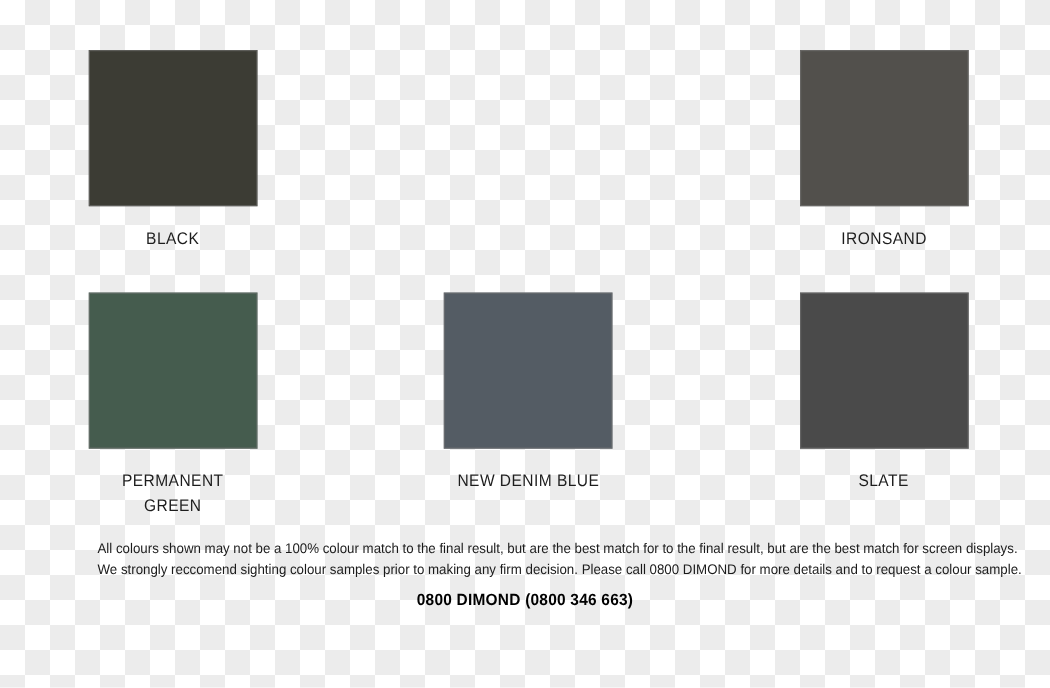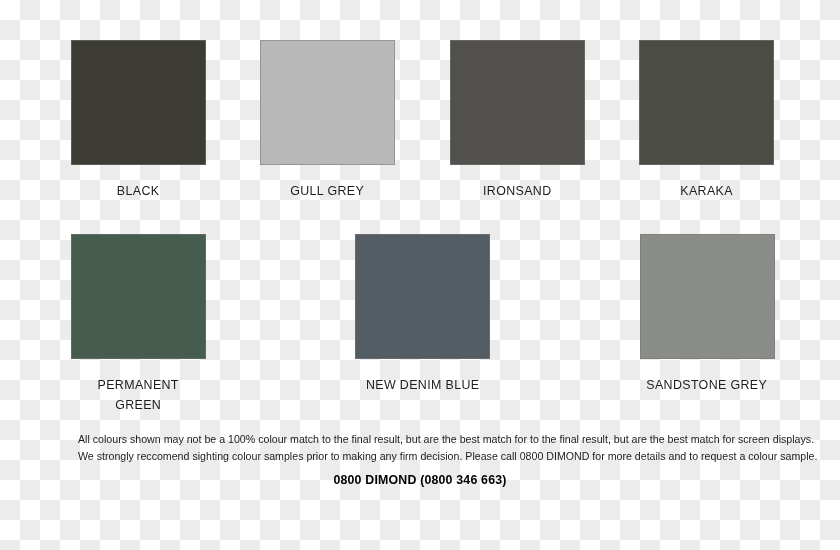--- a/index.html
+++ b/index.html
@@ -82,46 +82,38 @@
 <body>
 
 <div class="sheet">
 
   <div class="row" id="row-top">
     <div class="cell">
       <div class="swatch" style="background-color: rgb(60, 60, 52);"></div>
       <div class="cell-label">BLACK</div>
     </div>
     <div class="cell">
-      <div class="swatch" style="background-color: rgb(184, 184, 184);"></div>
-      <div class="cell-label">GULL GREY</div>
-    </div>
-    <div class="cell">
       <div class="swatch" style="background-color: rgb(82, 80, 76);"></div>
       <div class="cell-label">IRONSAND</div>
-    </div>
-    <div class="cell">
-      <div class="swatch" style="background-color: rgb(76, 76, 70);"></div>
-      <div class="cell-label">KARAKA</div>
     </div>
   </div>
 
   <div class="row" id="row-bottom">
     <div class="cell">
       <div class="swatch" style="background-color: rgb(69, 92, 78);"></div>
       <div class="cell-label">PERMANENT
 GREEN</div>
     </div>
     <div class="cell">
       <div class="swatch" style="background-color: rgb(84, 92, 100);"></div>
       <div class="cell-label">NEW DENIM BLUE</div>
     </div>
     <div class="cell">
-      <div class="swatch" style="background-color: rgb(138, 140, 135);"></div>
-      <div class="cell-label">SANDSTONE GREY</div>
+      <div class="swatch" style="background-color: rgb(74, 74, 74);"></div>
+      <div class="cell-label">SLATE</div>
     </div>
   </div>
 
   <div class="disclaimer">
     <div>All colours shown may not be a 100% colour match to the final result, but are the best match for to the final result, but are the best match for screen displays.</div>
     <div>We strongly reccomend sighting colour samples prior to making any firm decision. Please call 0800 DIMOND for more details and to request a colour sample.</div>
   </div>
 
   <div class="phone">0800 DIMOND (0800 346 663)</div>
 

